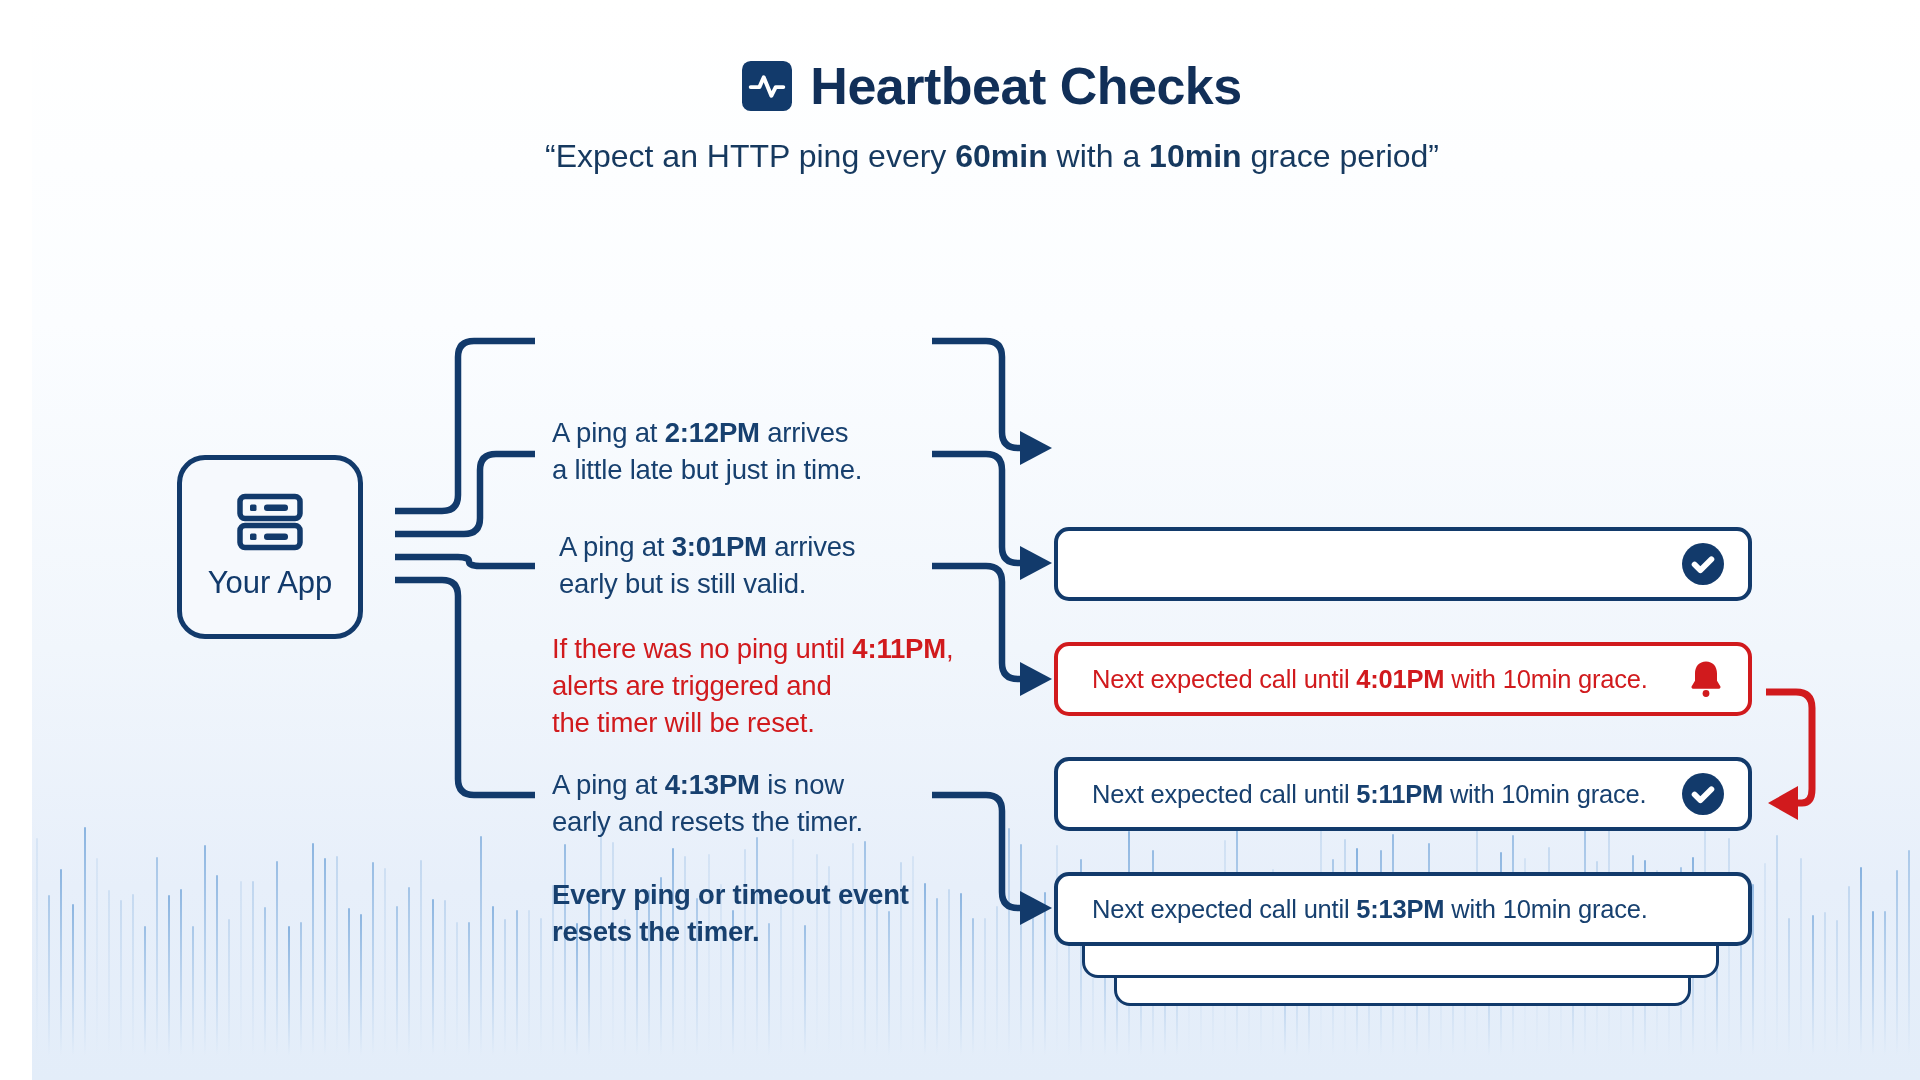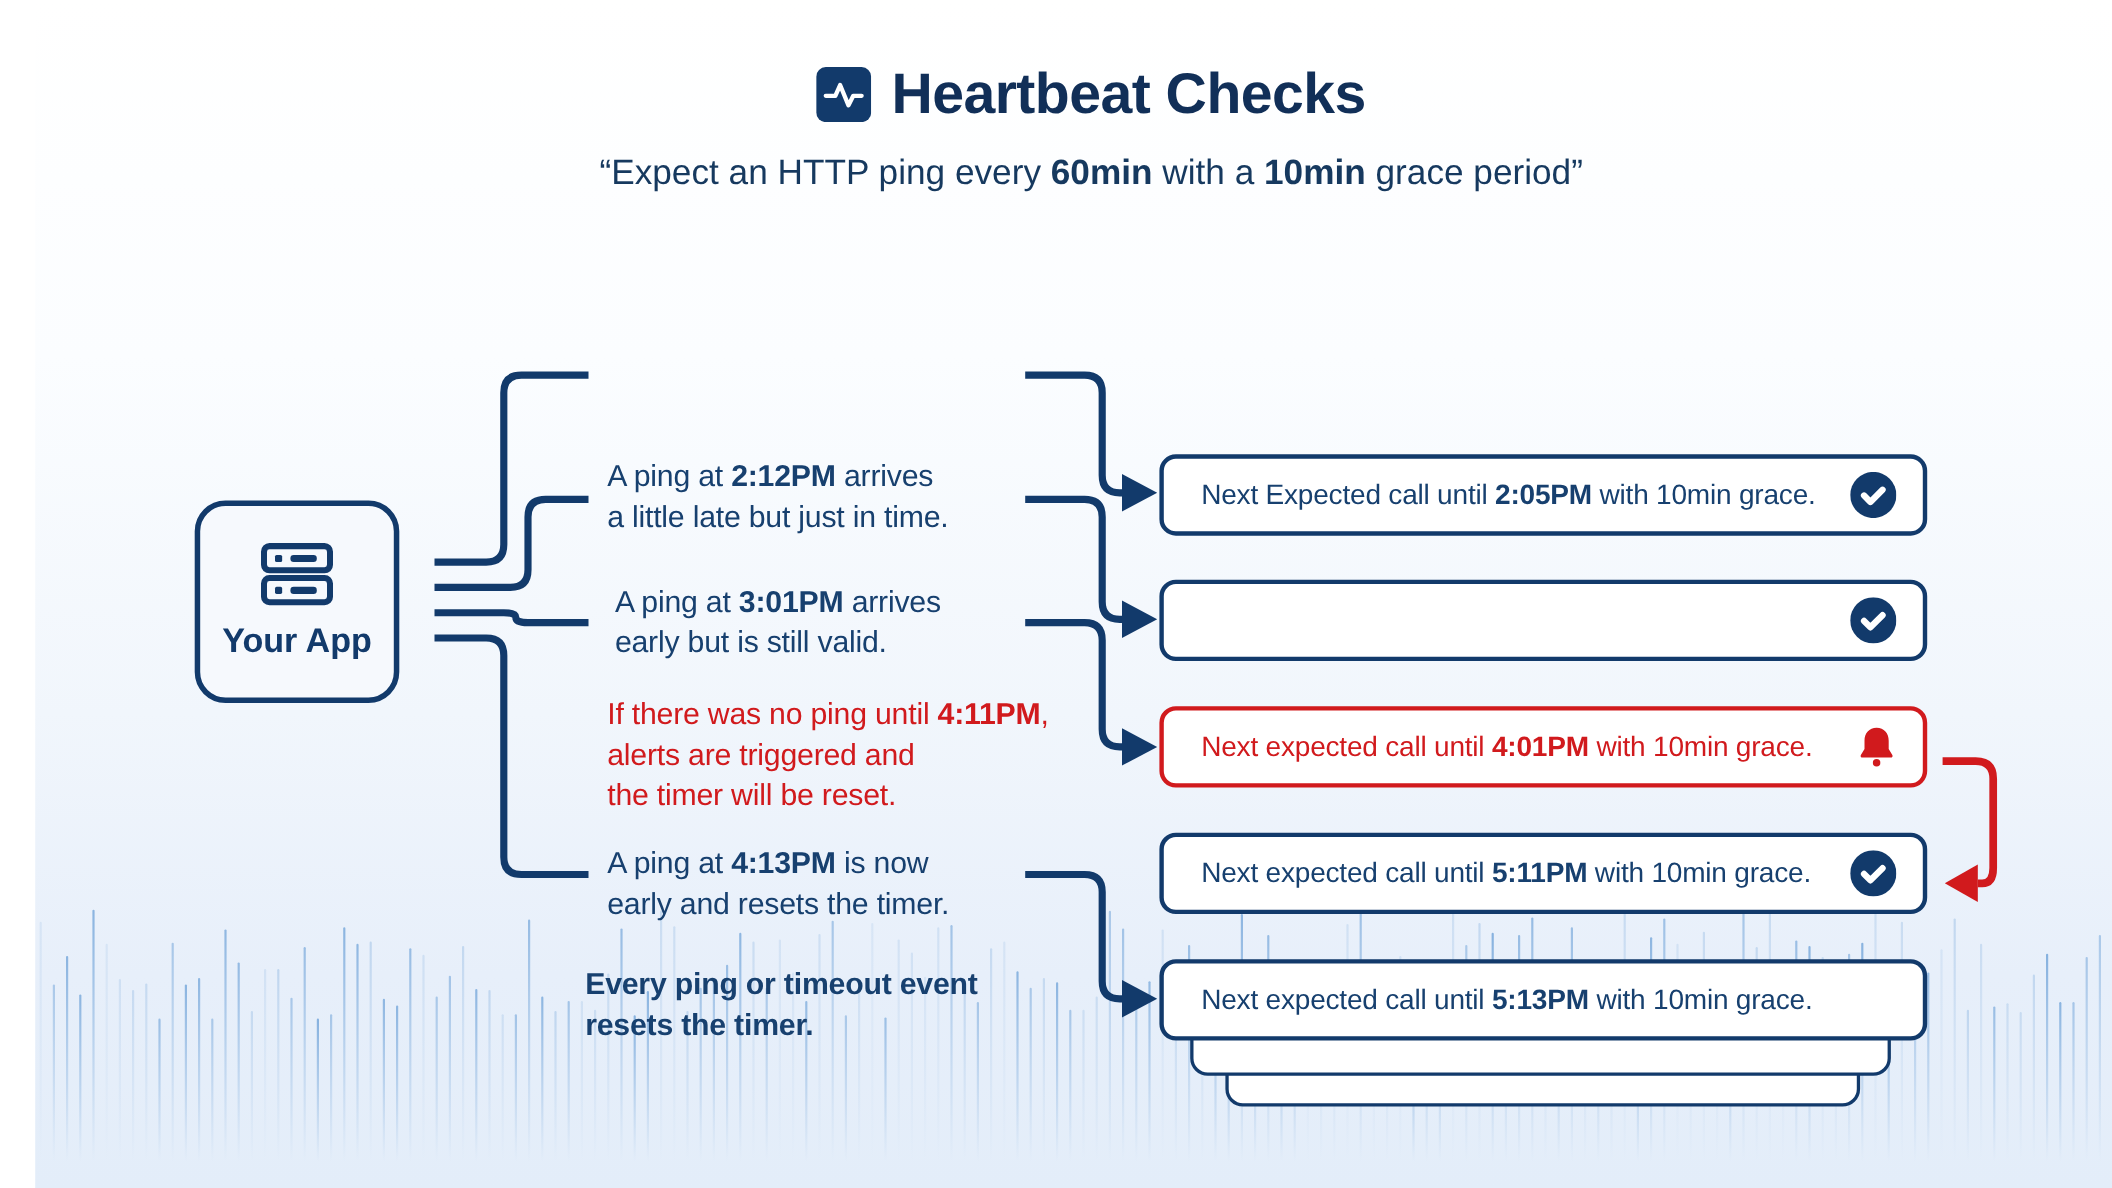--- a/index.html
+++ b/index.html
@@ -15,21 +15,21 @@
   
   .header{position:absolute;top:56px;left:0;width:1920px;display:flex;justify-content:center;align-items:center;gap:18px;z-index:2;}
   .title{font-size:52px;font-weight:700;color:#112f58;letter-spacing:-0.5px;}
   .subtitle{position:absolute;top:138px;left:0;width:1920px;text-align:center;font-size:32px;color:#16395f;z-index:2;}
   
   .app-box{
     position:absolute;left:145px;top:455px;width:186px;height:184px;box-sizing:border-box;
     border:5px solid #123a6b;border-radius:28px;background:#f6f9fd;
     display:flex;flex-direction:column;align-items:center;justify-content:center;gap:14px;z-index:3;
   }
-  .app-label{font-size:31px;font-weight:700;color:#123a6b;}
+  .app-label{font-size:31px;font-weight:400;color:#123a6b;}
   
   .connectors{position:absolute;inset:0;z-index:2;pointer-events:none;}
   
   .annotation{position:absolute;z-index:2;font-size:27.5px;line-height:37px;color:#17406f;letter-spacing:-0.2px;}
   .annotation.red{color:#d11a1d;}
   .annotation.bold{font-weight:700;}
   
   .status-box{
     position:absolute;left:1022px;width:698px;height:74px;box-sizing:border-box;
     background:#ffffff;border:4px solid #123a6b;border-radius:15px;
@@ -270,37 +270,28 @@
   </div>
   <div class="annotation red" style="left:520px;top:630px;">
     <div><span>If there was no ping until </span><span style="font-weight: 700;">4:11PM</span><span>,</span></div>
     <div><span>alerts are triggered and</span></div>
     <div><span>the timer will be reset.</span></div>
   </div>
   <div class="annotation" style="left:520px;top:766px;">
     <div><span>A ping at </span><span style="font-weight: 700;">4:13PM</span><span> is now</span></div>
     <div><span>early and resets the timer.</span></div>
   </div>
-  <div class="annotation bold" style="left:500px;top:876px;">
+  <div class="annotation bold" style="left:520px;top:876px;">
     <div><span style="font-weight: 700;">Every ping or timeout event</span></div>
     <div><span style="font-weight: 700;">resets the timer.</span></div>
   </div>
 
   <div class="stack-card" style="left:1050px;top:898px;width:637px;height:80px;z-index:1;"></div>
   <div class="stack-card" style="left:1082px;top:918px;width:577px;height:88px;z-index:0;"></div>
 
-  <div class="status-box" style="top:413px;">
-    <span><span>Next Expected call until </span><span style="font-weight: 700;">2:05PM</span><span> with 10min grace.</span></span>
-    <span class="status-icon">
-      <svg width="42" height="42" viewBox="0 0 40 40">
-          <circle cx="20" cy="20" r="20" fill="#123a6b"></circle>
-          <path d="M12 20.5 l5.5 5.5 L28 15.5" stroke="#ffffff" stroke-width="5.5" fill="none" stroke-linecap="round" stroke-linejoin="round"></path>
-        </svg>
-    </span>
-  </div>
   <div class="status-box" style="top:527px;">
     <span class="status-icon">
       <svg width="42" height="42" viewBox="0 0 40 40">
           <circle cx="20" cy="20" r="20" fill="#123a6b"></circle>
           <path d="M12 20.5 l5.5 5.5 L28 15.5" stroke="#ffffff" stroke-width="5.5" fill="none" stroke-linecap="round" stroke-linejoin="round"></path>
         </svg>
     </span>
   </div>
   <div class="status-box red" style="top:642px;">
     <span><span>Next expected call until </span><span style="font-weight: 700;">4:01PM</span><span> with 10min grace.</span></span>

